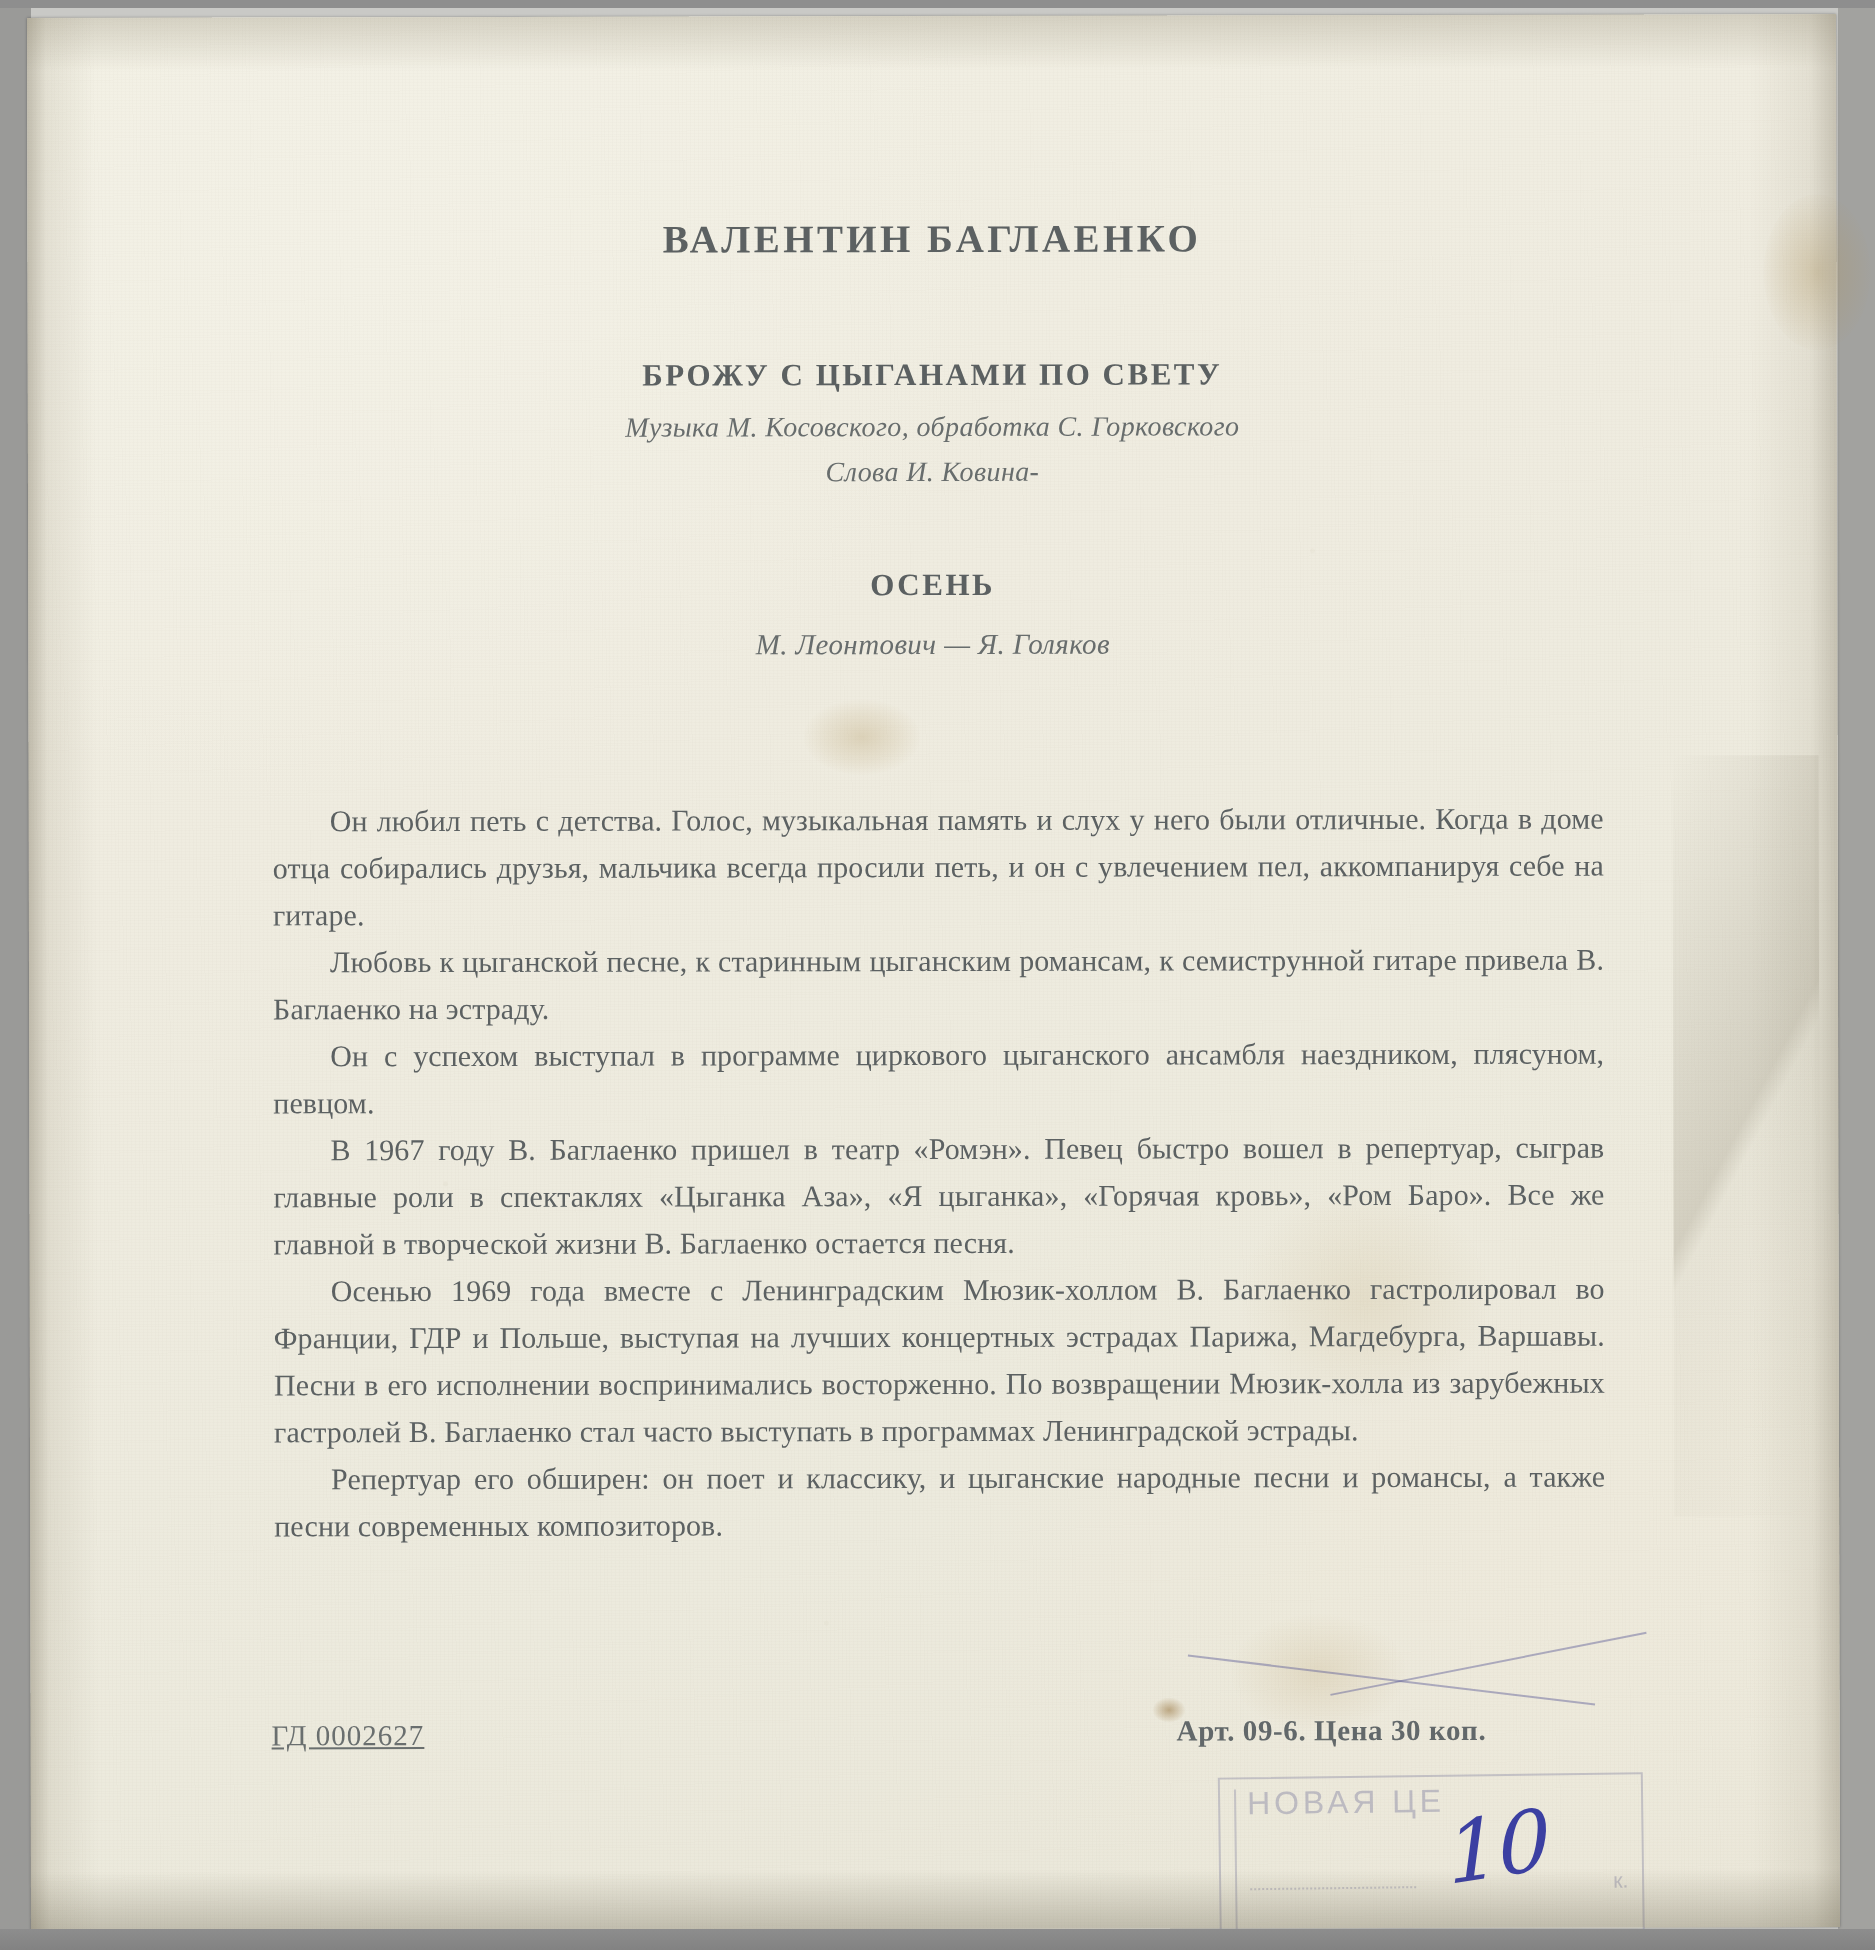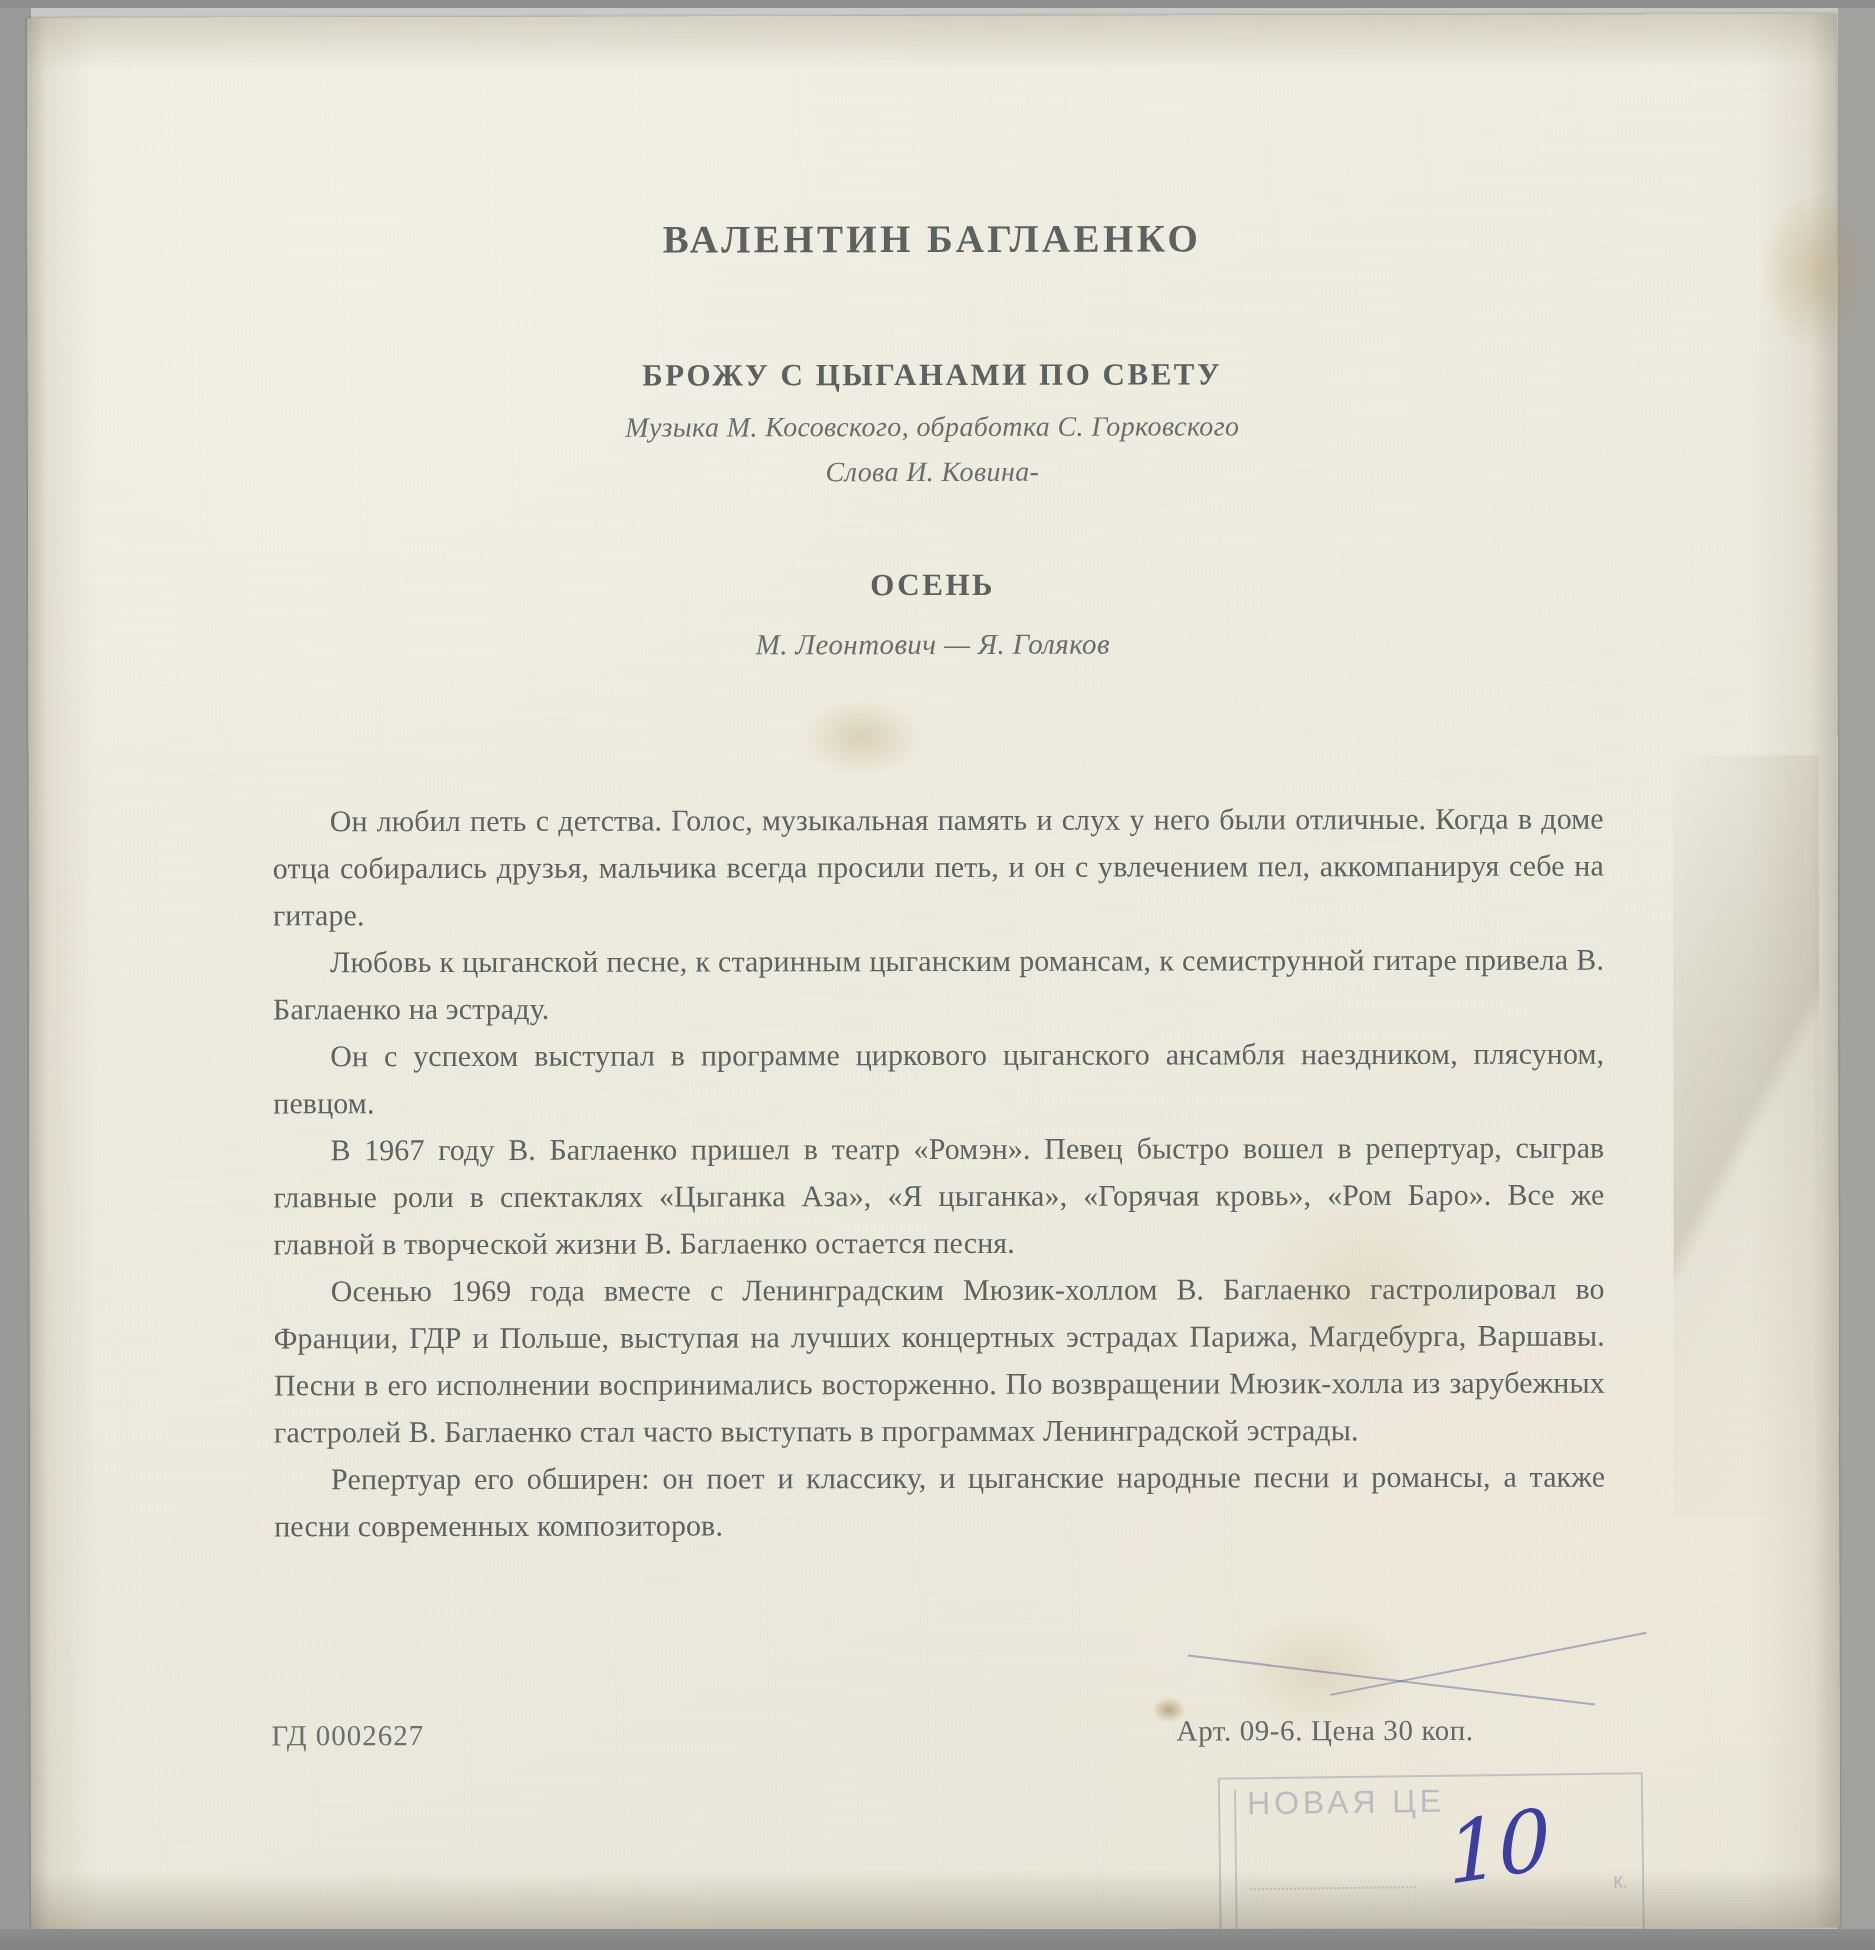--- a/index.html
+++ b/index.html
@@ -148,28 +148,30 @@
   }
 
   
   .footer-left {
     position: absolute;
     left: 241px;
     top: 1702px;
     font-size: 29px;
     letter-spacing: 1px;
     color: #6a6f6f;
+    text-decoration: underline;
   }
   .footer-right {
     position: absolute;
     left: 1146px;
     top: 1699px;
     font-size: 29px;
     letter-spacing: 0.6px;
     color: #62686a;
+    font-weight: bold;
   }
 
   
   .price-stamp {
     position: absolute;
     left: 1188px;
     top: 1760px;
     width: 421px;
     height: 168px;
     border: 2px solid rgba(110,110,150,.32);

